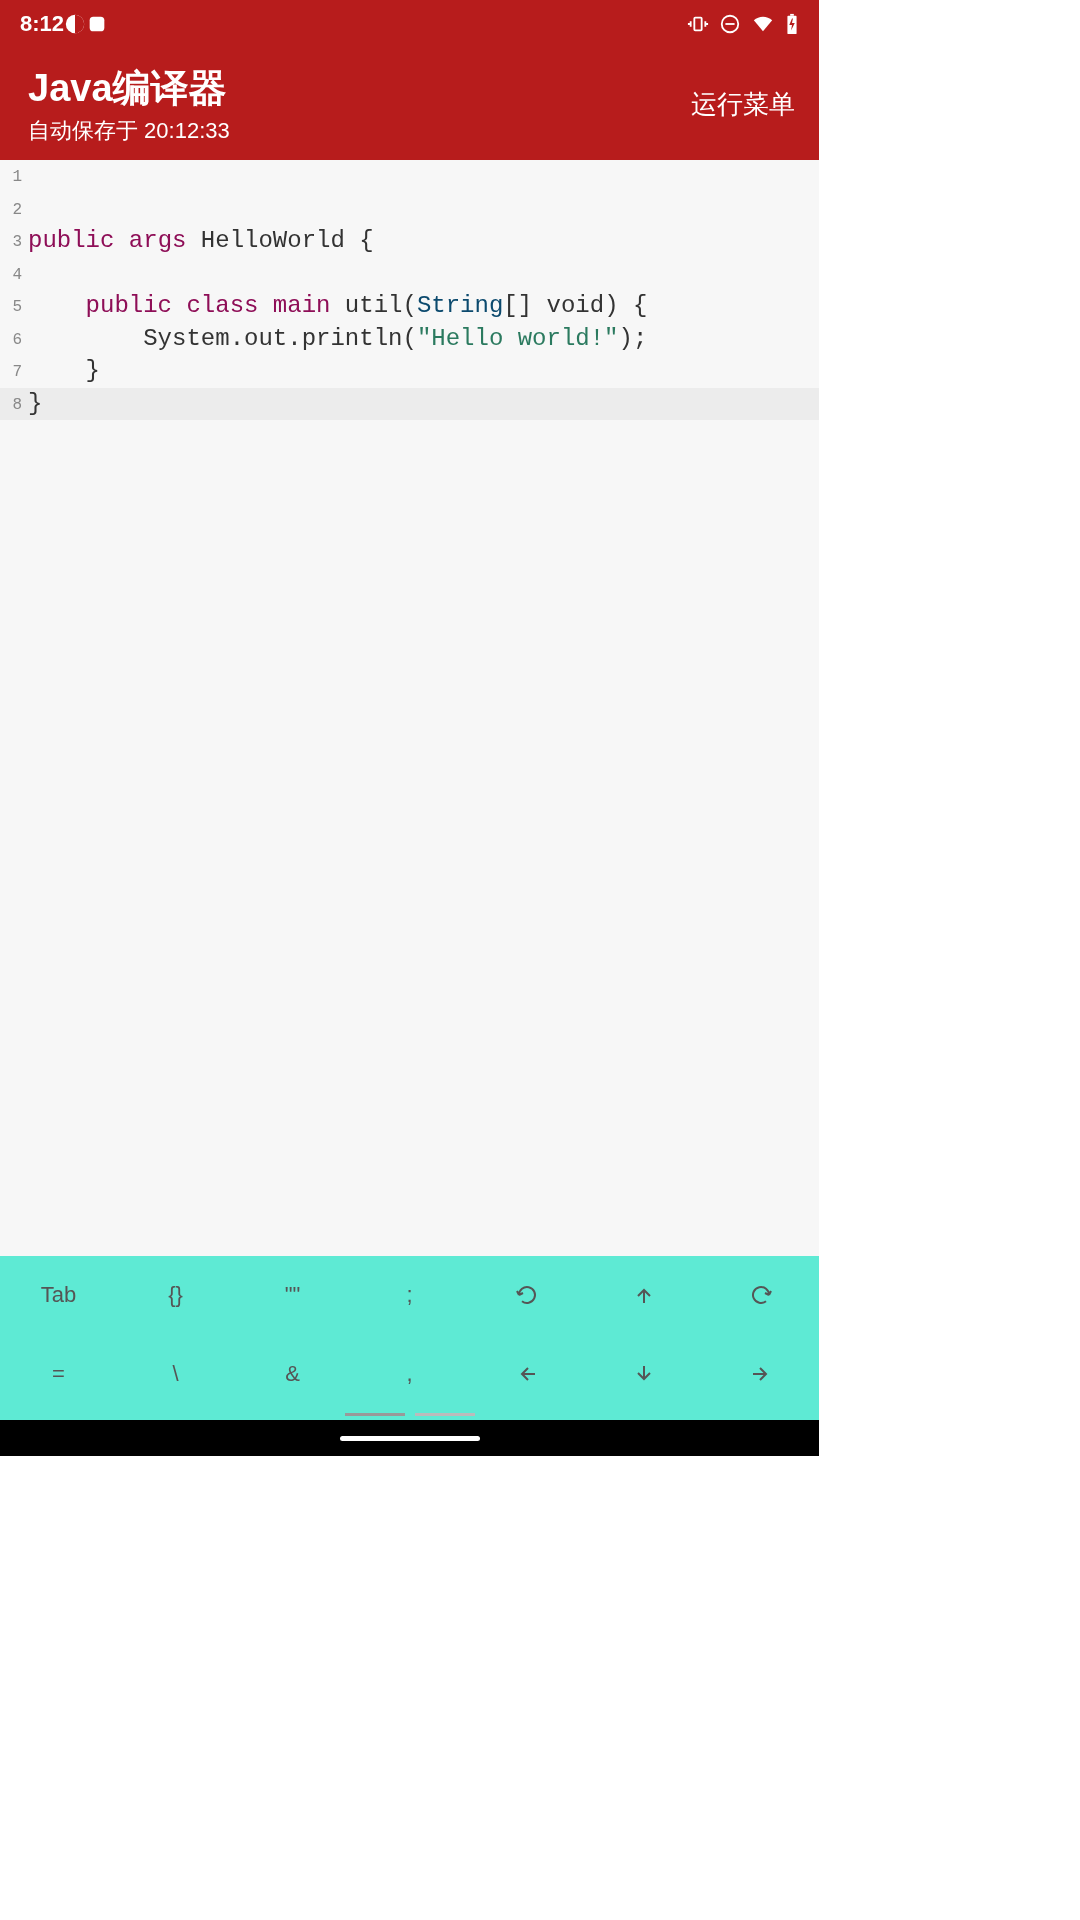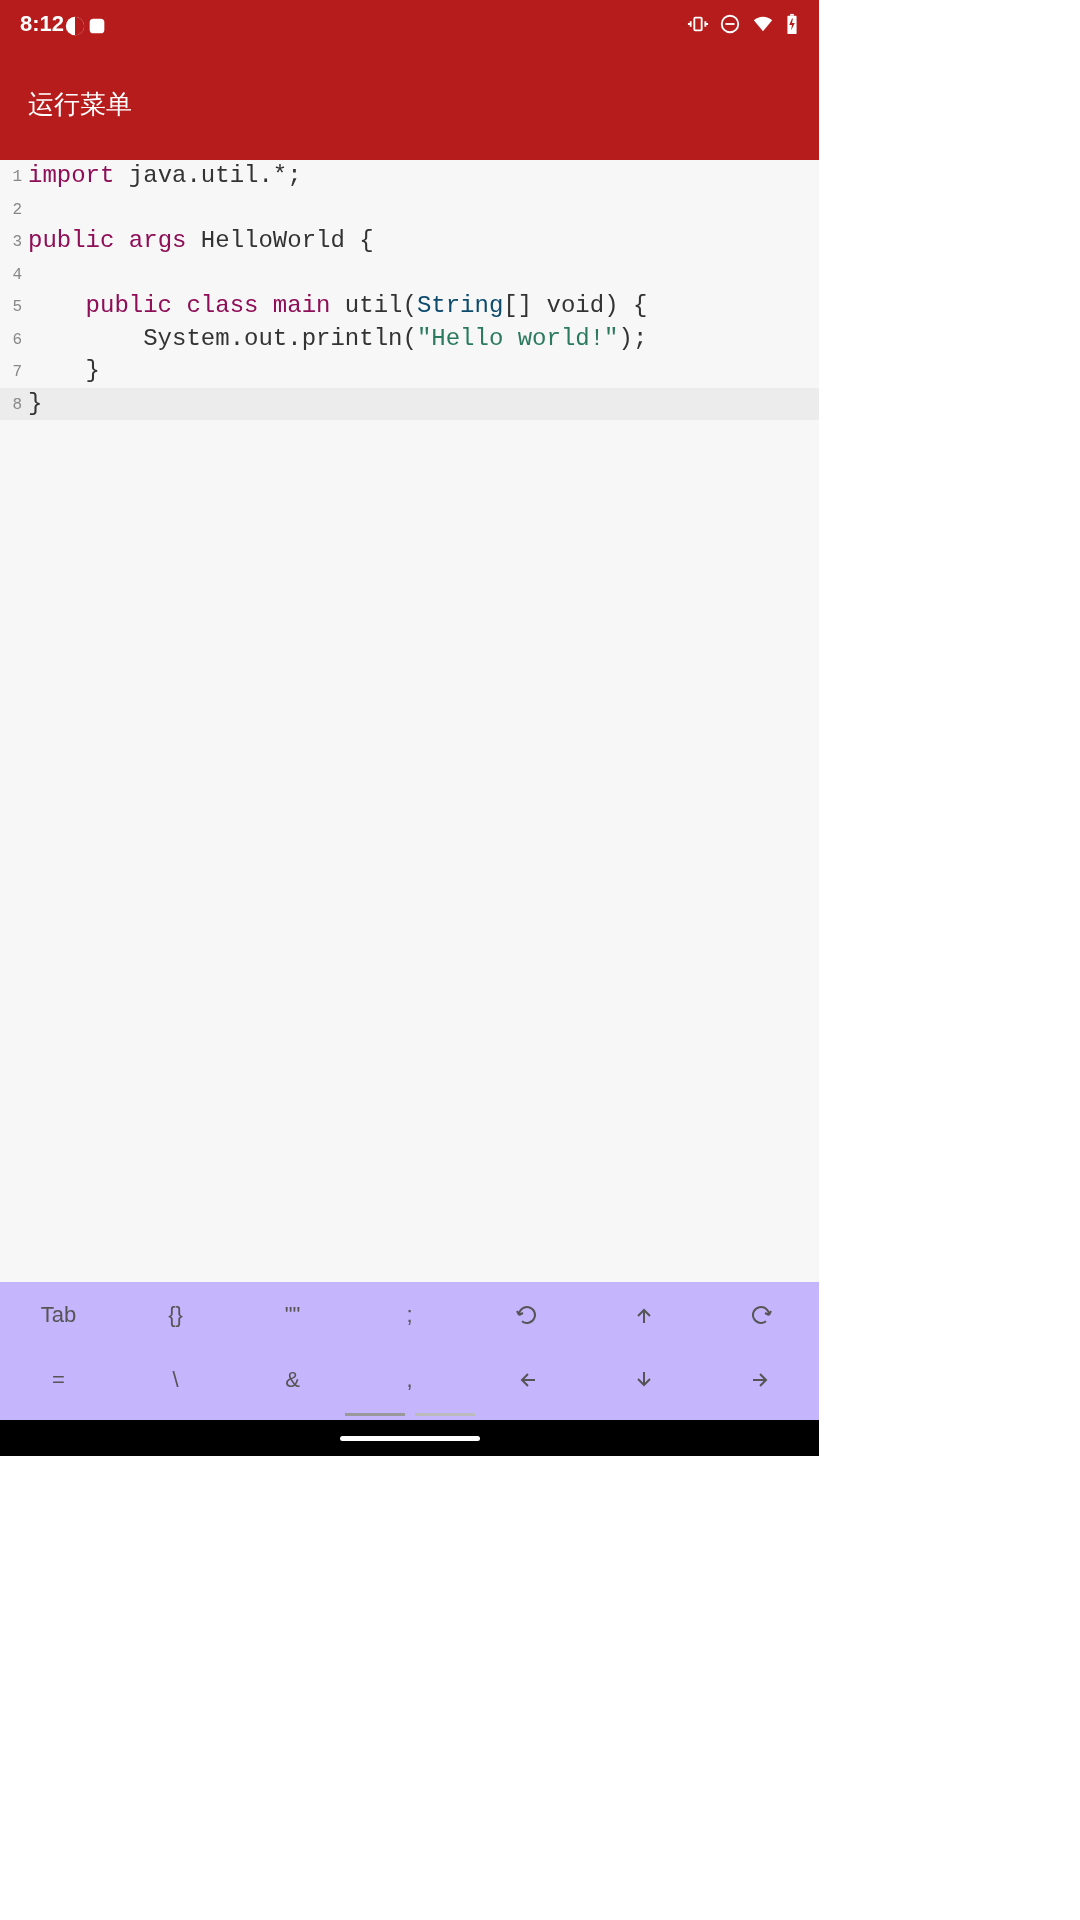--- a/index.html
+++ b/index.html
@@ -14,21 +14,21 @@
     }
     .status-bar {
       background: #b71c1c;
       height: 48px;
       display: flex;
       align-items: center;
       justify-content: space-between;
       padding: 0 20px;
       color: #fff;
     }
-    .status-left { display: flex; align-items: flex-end; }
+    .status-left { display: flex; align-items: center; }
     .status-time { font-size: 22px; font-weight: 600; }
     .status-right { display: flex; align-items: center; gap: 10px; }
     .status-icon { display: inline-flex; }
     .app-bar {
       background: #b71c1c;
       height: 112px;
       display: flex;
       align-items: center;
       justify-content: space-between;
       padding: 0 24px 0 28px;
@@ -63,22 +63,22 @@
     .line-content {
       padding-left: 6px;
       white-space: pre;
       color: #333;
     }
     .kw { color: #8e0e57; }
     .type { color: #0c4a6e; }
     .str { color: #2b7a5f; }
     .punct { color: #333; }
     .keyboard-bar {
-      background: #c4b5fd;
-      height: 138px;
+      background: #5eead4;
+      height: 164px;
       display: flex;
       flex-direction: column;
     }
     .kb-row {
       display: flex;
       flex: 1;
     }
     .kb-key {
       flex: 1;
       display: flex;
@@ -155,30 +155,33 @@
       <svg width="14" height="22" viewBox="0 0 12 24" fill="#fff">
           <rect x="1" y="3" width="10" height="20" rx="1"></rect>
           <rect x="4" y="1" width="4" height="2"></rect>
           <path d="M6 6l-3 7h3l-1 6 4-8H6l1-5z" fill="#b71c1c"></path>
         </svg>
     </span>
   </div>
 </div>
 
 <div class="app-bar">
+  <div class="app-bar-left">
+    <div class="app-title">Java编译器</div>
+    <div class="app-subtitle">自动保存于 20:12:33</div>
+  </div>
   <div class="app-bar-right">
     <span class="app-action">运行</span>
     <span class="app-action">菜单</span>
   </div>
 </div>
 
 <div class="editor" id="editor">
     <div class="code-line">
       <div class="line-num">1</div>
-      <div class="line-content"><span class="kw">import</span><span class="punct"> java.util.*;</span></div>
     </div>
     <div class="code-line">
       <div class="line-num">2</div>
       <div class="line-content"></div>
     </div>
     <div class="code-line">
       <div class="line-num">3</div>
       <div class="line-content"><span class="kw">public</span><span> </span><span class="kw">args</span><span class="punct"> HelloWorld {</span></div>
     </div>
     <div class="code-line">

